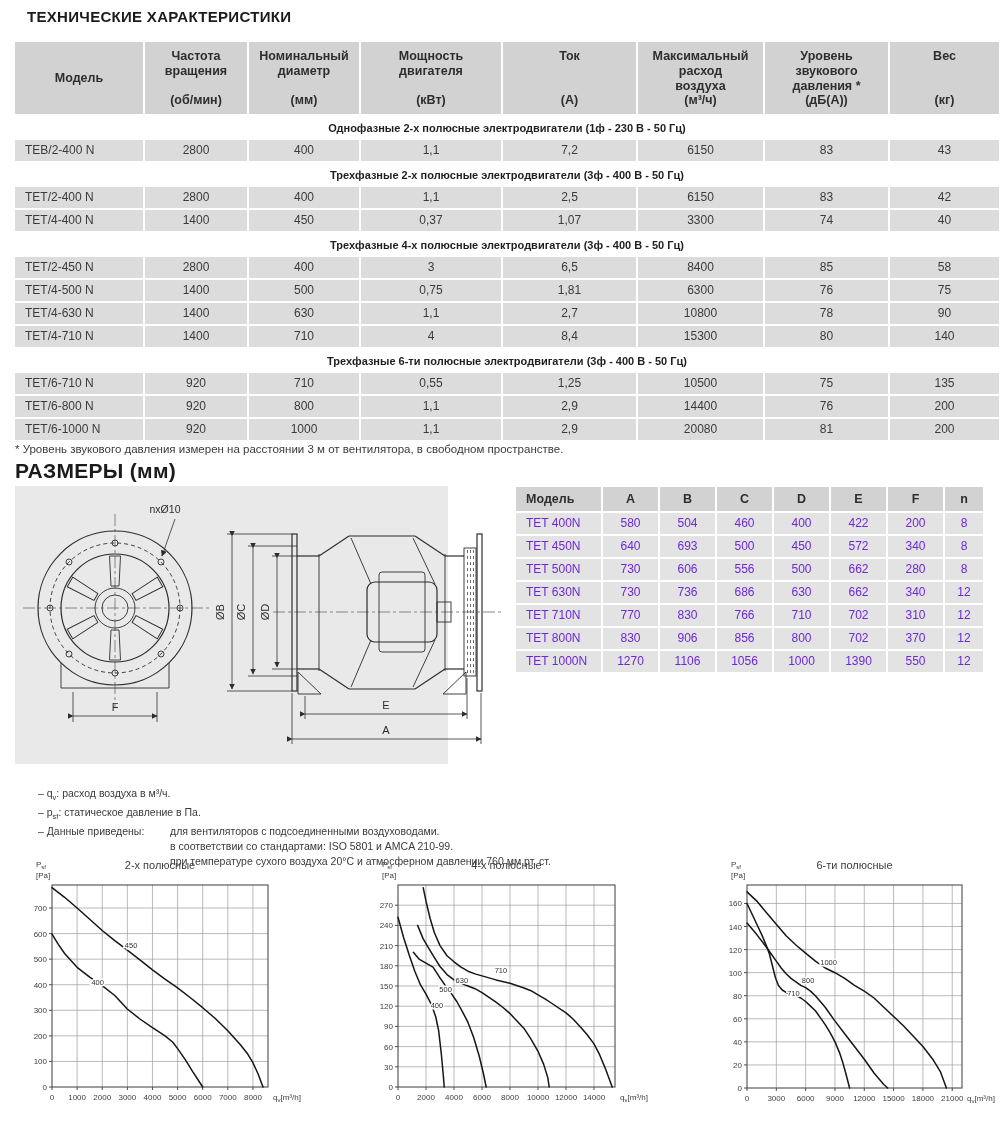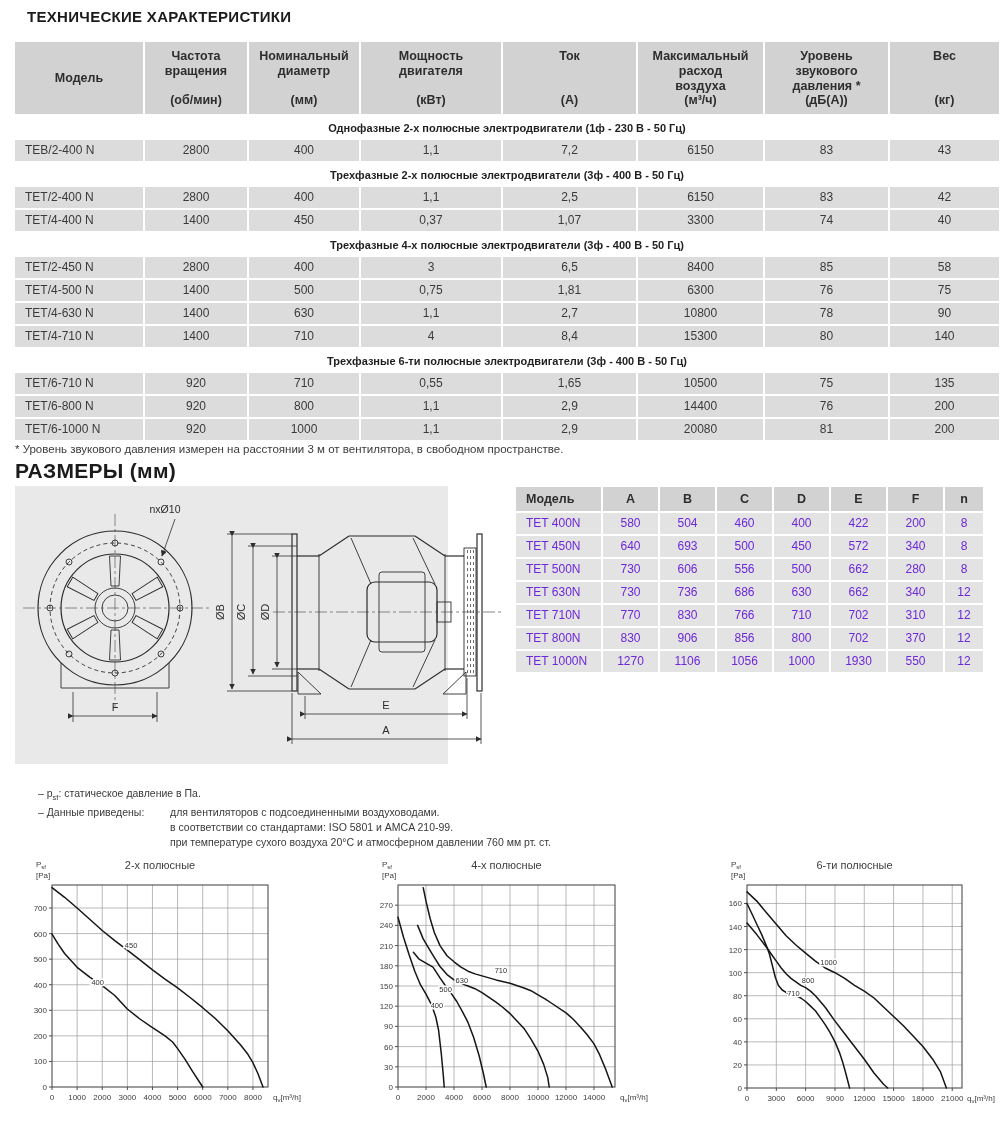--- a/index.html
+++ b/index.html
@@ -157,21 +157,21 @@
       <div class="cell">4</div>
       <div class="cell">8,4</div>
       <div class="cell">15300</div>
       <div class="cell">80</div>
       <div class="cell">140</div>
       <div class="sec">Трехфазные 6-ти полюсные электродвигатели (3ф - 400 В - 50 Гц)</div>
       <div class="cell model">TET/6-710 N</div>
       <div class="cell">920</div>
       <div class="cell">710</div>
       <div class="cell">0,55</div>
-      <div class="cell">1,65</div>
+      <div class="cell">1,25</div>
       <div class="cell">10500</div>
       <div class="cell">75</div>
       <div class="cell">135</div>
       <div class="cell model">TET/6-800 N</div>
       <div class="cell">920</div>
       <div class="cell">800</div>
       <div class="cell">1,1</div>
       <div class="cell">2,9</div>
       <div class="cell">14400</div>
       <div class="cell">76</div>
@@ -357,26 +357,27 @@
       <div class="dc">856</div>
       <div class="dc">800</div>
       <div class="dc">702</div>
       <div class="dc">370</div>
       <div class="dc">12</div>
       <div class="dc model">TET 1000N</div>
       <div class="dc">1270</div>
       <div class="dc">1106</div>
       <div class="dc">1056</div>
       <div class="dc">1000</div>
-      <div class="dc">1930</div>
+      <div class="dc">1390</div>
       <div class="dc">550</div>
       <div class="dc">12</div>
     </div>
 
   <div class="notes">
+    <div><span>– q</span><sub>v</sub><span>: расход воздуха в м³/ч.</span></div>
     <div><span>– p</span><sub>sf</sub><span>: статическое давление в Па.</span></div>
     <div class="nflex">
       <span class="lbl">– Данные приведены:</span>
       <span>
         <div>для вентиляторов с подсоединенными воздуховодами.</div>
         <div>в соответствии со стандартами: ISO 5801 и AMCA 210-99.</div>
         <div>при температуре сухого воздуха 20°С и атмосферном давлении 760 мм рт. ст.</div>
       </span>
     </div>
   </div>

